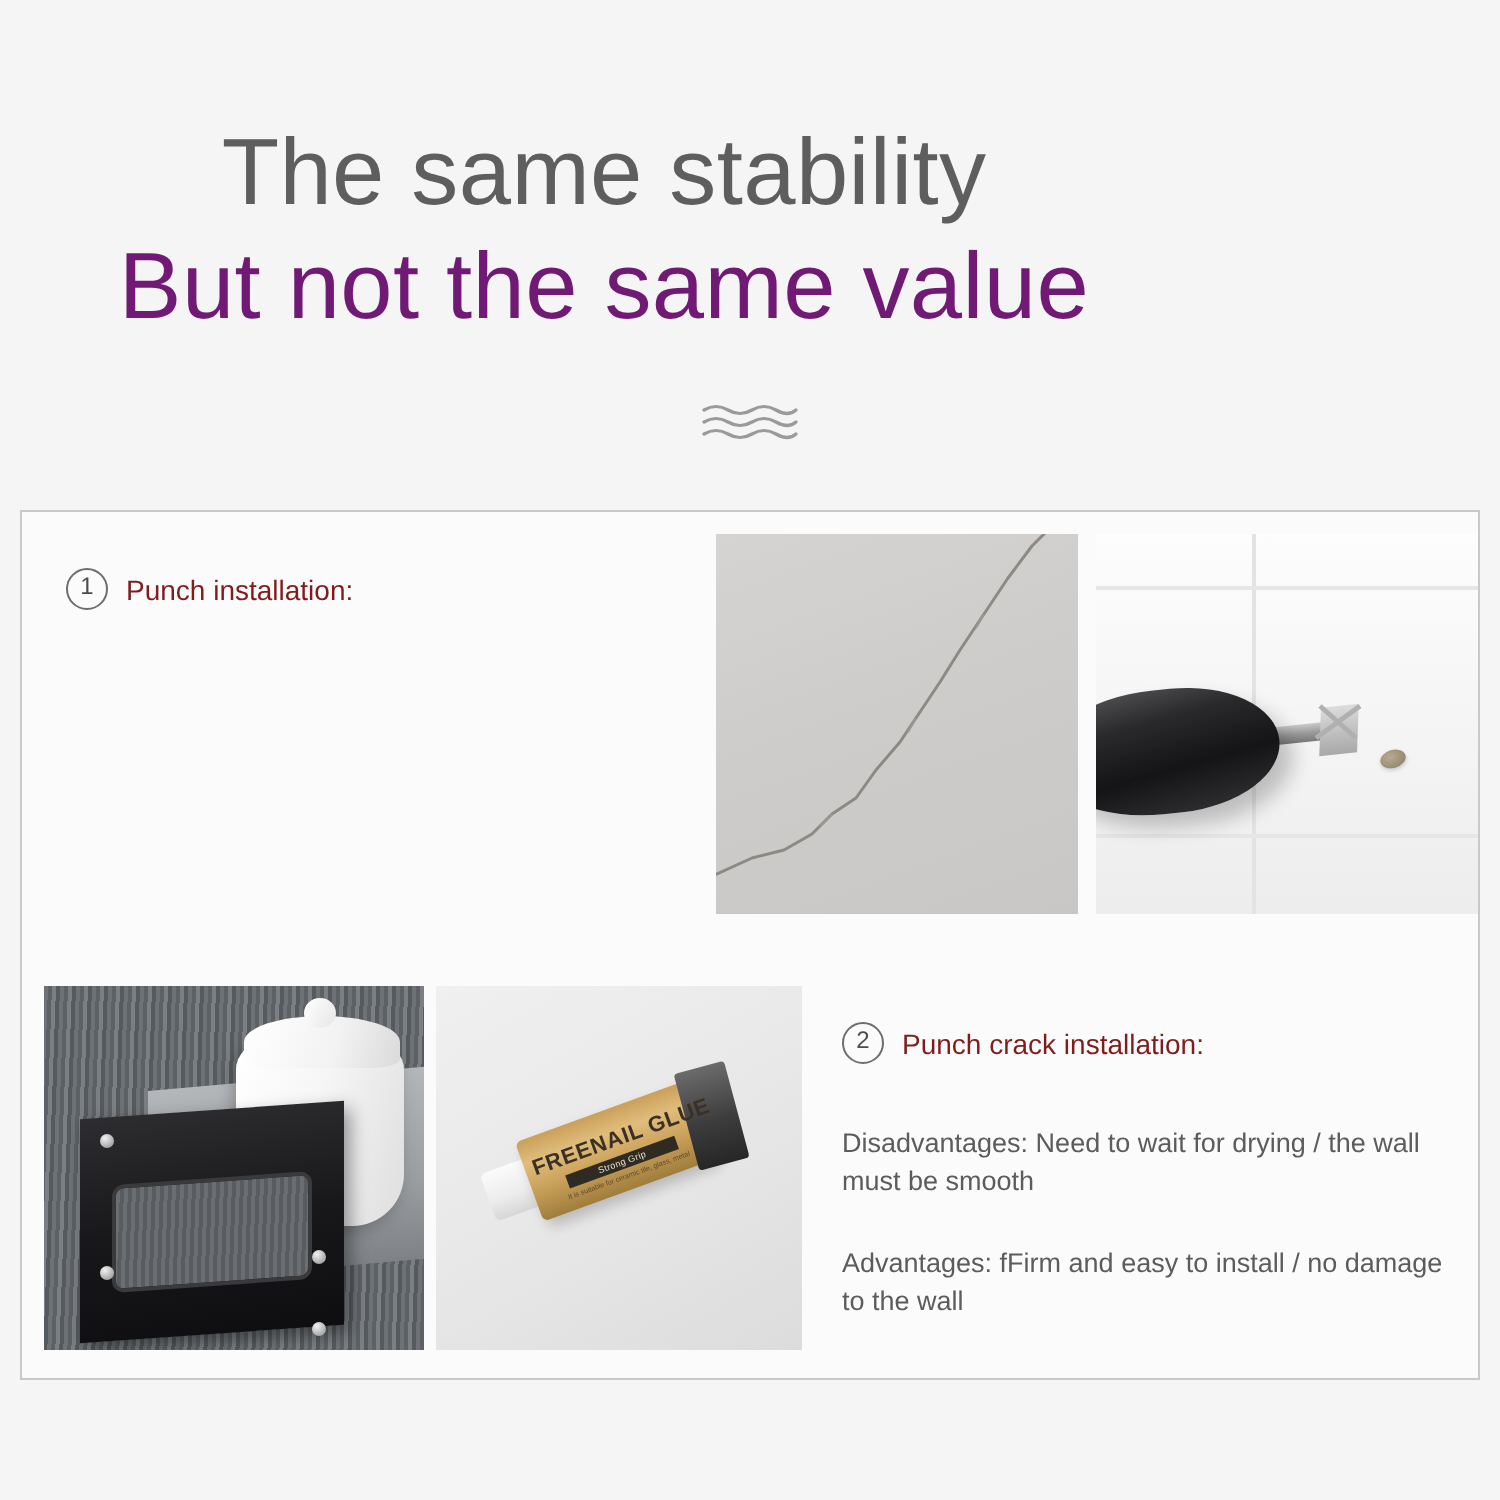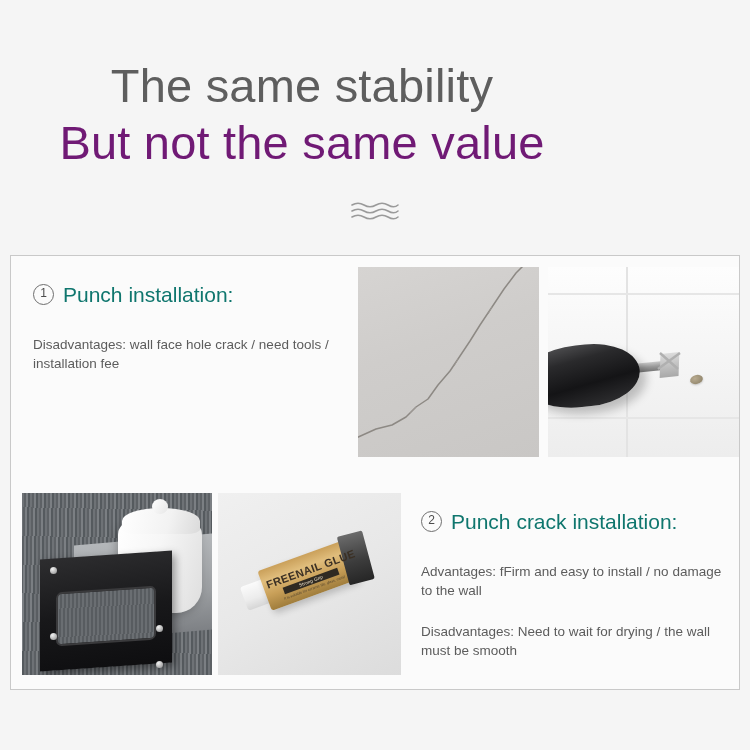--- a/index.html
+++ b/index.html
@@ -280,22 +280,22 @@
     flex: 0 0 auto;
     width: 19px; height: 19px;
     border: 1px solid #6e6e6e;
     border-radius: 50%;
     color: #4c4c4c;
     font-size: 12px;
     line-height: 17px;
     text-align: center;
   }
   .step-title {
-    font-size: 21px;
-    color: #0f766e;
+    font-size: 14px;
+    color: #7f1d1d;
     line-height: 20px;
   }
   .step-line {
     font-size: 13.5px;
     line-height: 19px;
     color: #5c5c5c;
     margin-bottom: 22px;
   }
   .step-line:last-child { margin-bottom: 0; }
 </style>
@@ -319,21 +319,20 @@
   </span>
 </div>
 
 <div class="panel">
 
   <div class="textblock textblock-left">
     <div class="step-heading">
       <span class="step-badge">1</span>
       <span class="step-title">Punch installation:</span>
     </div>
-    <div class="step-line">Disadvantages: wall face hole crack / need tools / installation fee</div>
   </div>
 
   <div class="photo photo-crack">
     <svg class="crack-line" viewBox="0 0 181 190" preserveAspectRatio="none" aria-hidden="true">
       <path d="M-4 172 L 18 162 L 34 158 L 48 150 L 58 140 L 70 132 L 80 118 L 92 104
                L 100 92 L 112 74 L 122 58 L 134 40 L 146 22 L 158 6 L 168 -4" fill="none" stroke="#8d8984" stroke-width="1.5" stroke-linejoin="round"></path>
       <path d="M58 140 L 52 146 M100 92 L 96 99 M134 40 L 130 47" fill="none" stroke="#9b9792" stroke-width="1"></path>
     </svg>
   </div>
 
@@ -372,17 +371,17 @@
       <div class="glue-sublabel">Strong Grip</div>
       <div class="glue-fineprint">It is suitable for ceramic tile, glass, metal</div>
     </div>
   </div>
 
   <div class="textblock textblock-right">
     <div class="step-heading">
       <span class="step-badge">2</span>
       <span class="step-title">Punch crack installation:</span>
     </div>
+    <div class="step-line">Disadvantages: Need to wait for drying / the wall must be smooth</div>
     <div class="step-line">Advantages: fFirm and easy to install / no damage to the wall</div>
-    <div class="step-line">Disadvantages: Need to wait for drying / the wall must be smooth</div>
   </div>
 
 </div>
 
 </body></html>

